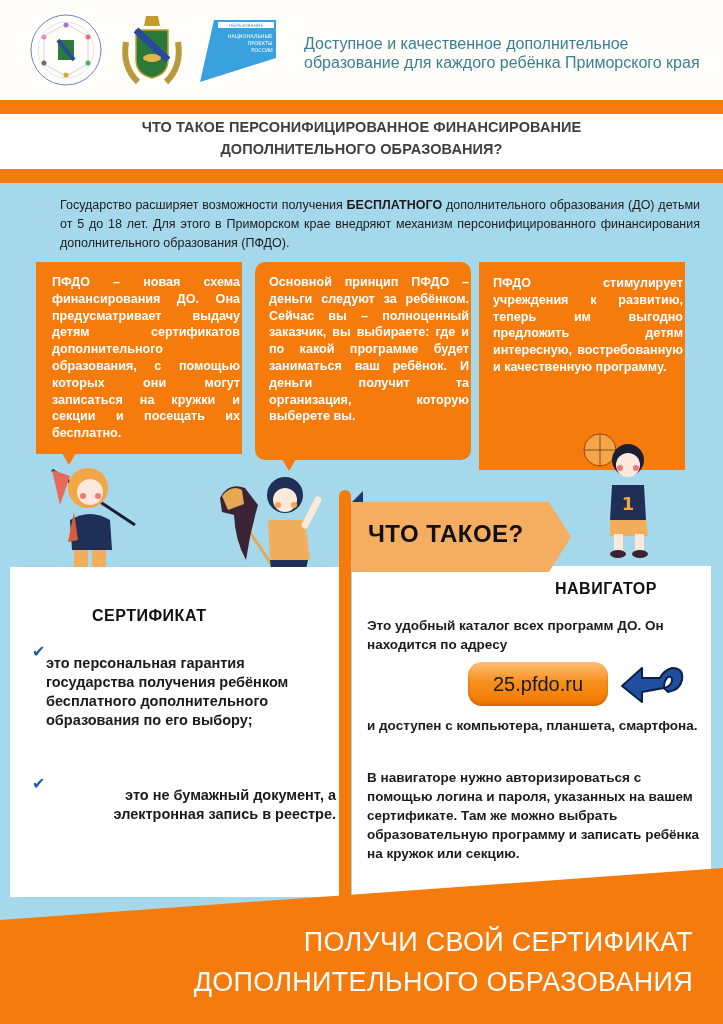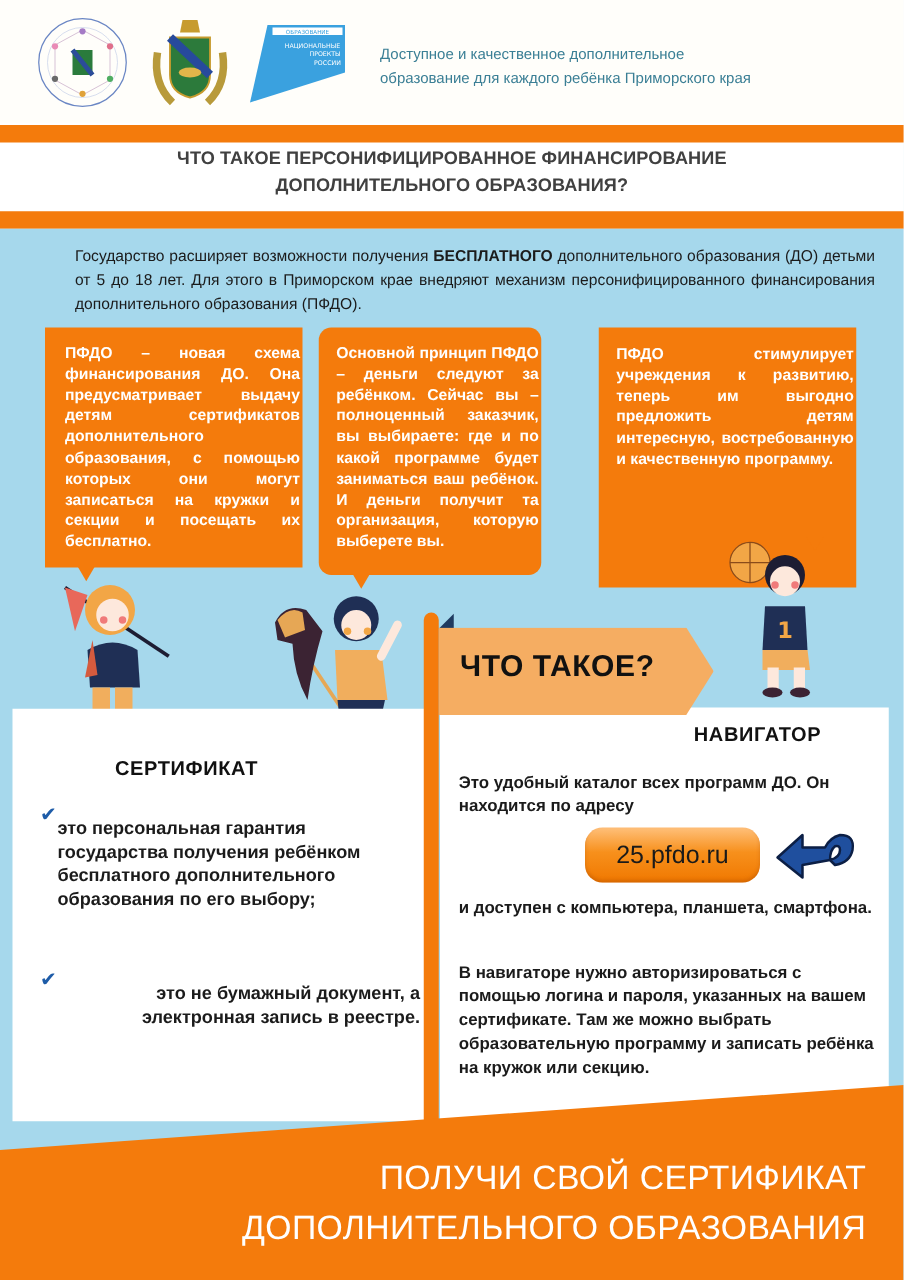--- a/index.html
+++ b/index.html
@@ -5,36 +5,36 @@
   * { box-sizing: border-box; margin: 0; padding: 0; }
   html, body { width: 723px; height: 1024px; overflow: hidden; background: #ffffff; }
   body { position: relative; font-family: "Liberation Sans", "DejaVu Sans", sans-serif; color: #1a1a1a; }
 
   
   .header { position: absolute; left: 0; top: 0; width: 723px; height: 98px; background: #fffefa; }
   .logo { position: absolute; }
   .logo-rmc { left: 28px; top: 12px; width: 76px; height: 76px; }
   .logo-coat { left: 118px; top: 12px; width: 68px; height: 76px; }
   .logo-np { left: 200px; top: 18px; width: 80px; height: 66px; }
-  .header-tagline { position: absolute; left: 304px; top: 34px; width: 410px; font-size: 12px; line-height: 19px; color: #3b7f95; font-weight: 500; }
+  .header-tagline { position: absolute; left: 304px; top: 34px; width: 410px; font-size: 16px; line-height: 19px; color: #3b7f95; font-weight: 500; }
 
   
   .orange-bar { position: absolute; left: 0; width: 723px; height: 14px; background: #f47b0c; }
   .bar-top { top: 100px; }
   .bar-bottom { top: 169px; }
   .main-title { position: absolute; left: 0; top: 116px; width: 723px; text-align: center; font-size: 14.5px; font-weight: bold; line-height: 22px; letter-spacing: 0.1px; color: #404040; }
 
   
   .blue-bg { position: absolute; left: 0; top: 183px; width: 723px; height: 841px; background: #a6d8ec; }
   .intro { position: absolute; left: 44px; top: 196px; width: 640px; font-size: 12.5px; line-height: 19px; text-align: justify; color: #1b1b1b; margin-left: 16px; }
   .intro b { font-weight: bold; }
 
   .bubble { position: absolute; background: #f47b0c; color: #fff; font-weight: bold; font-size: 12.6px; line-height: 16.8px; text-align: justify; padding: 12px 2px 12px 14px; }
   .bubble-1 { left: 36px; top: 262px; width: 206px; height: 192px; padding-left: 16px; }
-  .bubble-2 { left: 255px; top: 262px; width: 178px; height: 198px; border-radius: 10px; padding-left: 14px; }
+  .bubble-2 { left: 255px; top: 262px; width: 216px; height: 198px; border-radius: 10px; padding-left: 14px; }
   .bubble-3 { left: 479px; top: 262px; width: 206px; height: 208px; padding-top: 13px; }
   .tail { position: absolute; width: 0; height: 0; border-left: 7px solid transparent; border-right: 7px solid transparent; border-top: 12px solid #f47b0c; }
   .tail-1 { left: 62px; top: 453px; }
   .tail-2 { left: 282px; top: 459px; }
   .tail-3 { left: 645px; top: 429px; }
 
   
   .kid { position: absolute; }
   .kid-1 { left: 40px; top: 460px; width: 110px; height: 125px; }
   .kid-2 { left: 210px; top: 470px; width: 120px; height: 145px; }

